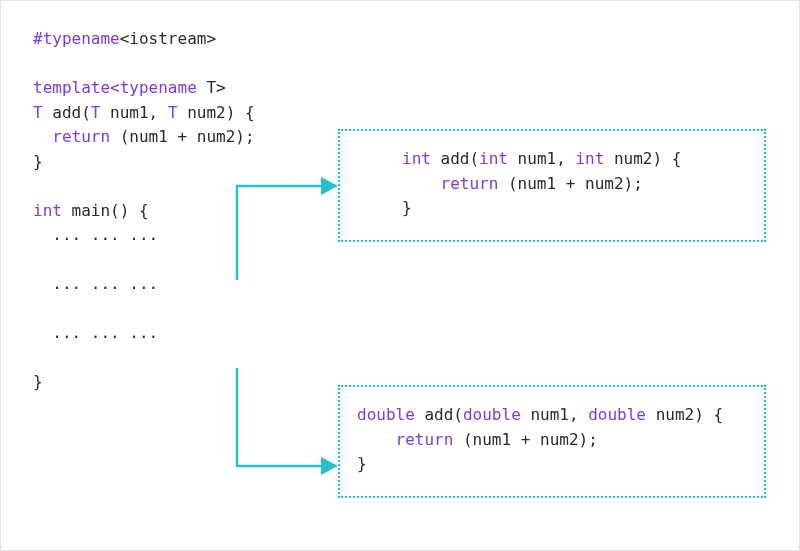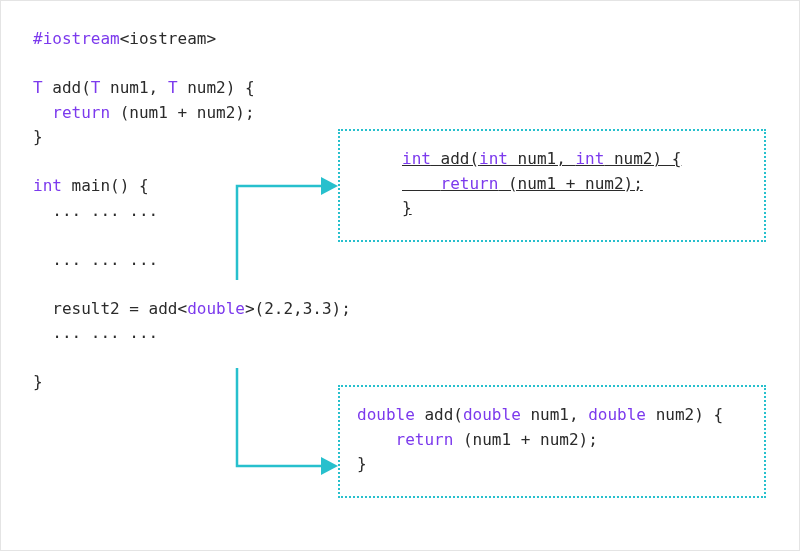--- a/index.html
+++ b/index.html
@@ -36,21 +36,21 @@
     top: 26px;
   }
   .gen-box {
     position: absolute;
     width: 428px;
     height: 113px;
     border: 2px dotted var(--accent);
     background: var(--bg);
   }
   .box-int { left: 337px; top: 128px; }
-  .box-int .code { padding: 16px 0 0 62px; text-decoration: underline; }
+  .box-int .code { padding: 16px 0 0 62px; }
   .box-double { left: 337px; top: 384px; }
   .box-double .code { padding: 16px 0 0 17px; }
   .arrows {
     position: absolute;
     left: 0; top: 0;
     width: 800px; height: 551px;
     pointer-events: none;
   }
   .arrow-line {
     fill: none;
@@ -58,32 +58,32 @@
     stroke-width: 2.5;
   }
   .arrow-head { fill: var(--accent); stroke: none; }
 </style>
 </head>
 <body>
 
 <div class="canvas">
 
   <div class="code main-code">
-      <div class="code-line"><span class="kw">#iostream</span><span class="plain">&lt;iostream&gt;</span></div>
+      <div class="code-line"><span class="kw">#typename</span><span class="plain">&lt;iostream&gt;</span></div>
       <div class="code-line">&nbsp;</div>
+      <div class="code-line"><span class="kw">template&lt;typename</span><span class="plain"> T&gt;</span></div>
       <div class="code-line"><span class="kw">T</span><span class="plain"> add(</span><span class="kw">T</span><span class="plain"> num1, </span><span class="kw">T</span><span class="plain"> num2) {</span></div>
       <div class="code-line"><span class="plain">  </span><span class="kw">return</span><span class="plain"> (num1 + num2);</span></div>
       <div class="code-line"><span class="plain">}</span></div>
       <div class="code-line">&nbsp;</div>
       <div class="code-line"><span class="kw">int</span><span class="plain"> main() {</span></div>
       <div class="code-line"><span class="plain">  ... ... ...</span></div>
       <div class="code-line">&nbsp;</div>
       <div class="code-line"><span class="plain">  ... ... ...</span></div>
       <div class="code-line">&nbsp;</div>
-      <div class="code-line"><span class="plain">  result2 = add&lt;</span><span class="kw">double</span><span class="plain">&gt;(2.2,3.3);</span></div>
       <div class="code-line"><span class="plain">  ... ... ...</span></div>
       <div class="code-line">&nbsp;</div>
       <div class="code-line"><span class="plain">}</span></div>
     </div>
 
   <div class="gen-box box-int">
     <div class="code">
         <div class="code-line"><span class="kw">int</span><span class="plain"> add(</span><span class="kw">int</span><span class="plain"> num1, </span><span class="kw">int</span><span class="plain"> num2) {</span></div>
         <div class="code-line"><span class="plain">    </span><span class="kw">return</span><span class="plain"> (num1 + num2);</span></div>
         <div class="code-line"><span class="plain">}</span></div>

